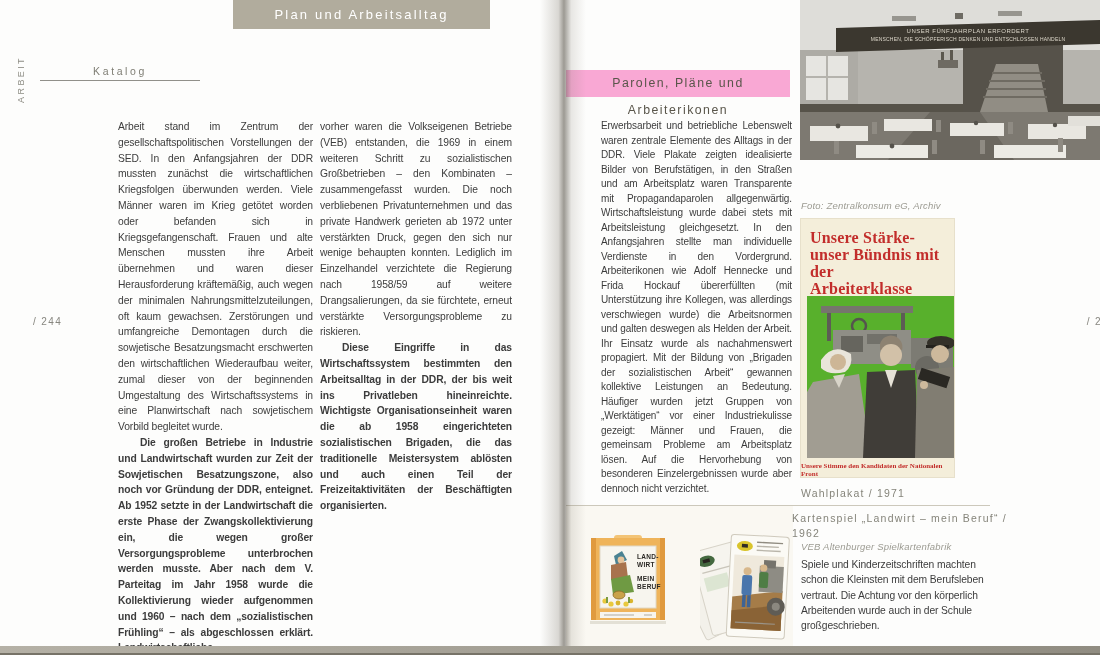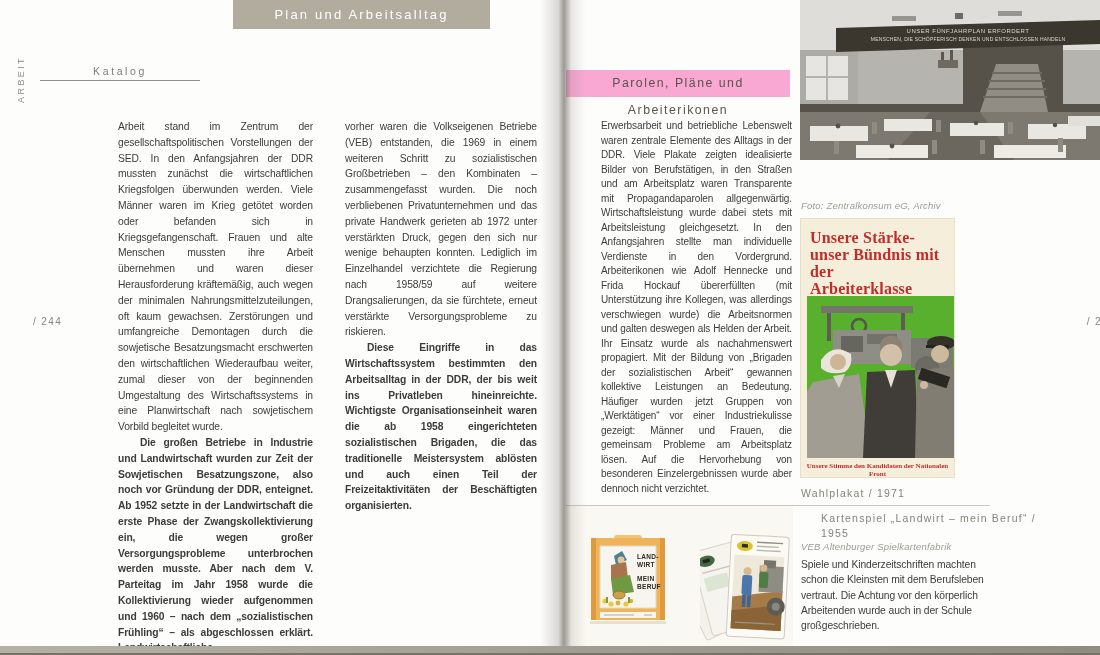--- a/index.html
+++ b/index.html
@@ -27,55 +27,55 @@
   .katalog{
     position:absolute;left:40px;top:65px;width:160px;text-align:center;
     font-size:10.5px;letter-spacing:2.6px;color:#7f7e74;
   }
   .katalog-rule{position:absolute;left:40px;top:80px;width:160px;height:1px;background:#91908a;}
   .pn{position:absolute;top:316px;font-size:10px;letter-spacing:1.4px;color:#87867f;margin-left:21px;}
   .pn-left{left:12px;}
   .pn-right{left:1043px;width:52px;text-align:right;}
   
   .colA{position:absolute;left:118px;top:119px;width:195px;}
-  .colB{position:absolute;left:320px;top:119px;width:192px;margin-left:25px;}
+  .colB{position:absolute;left:320px;top:119px;width:192px;}
   .colC{position:absolute;left:601px;top:119px;width:191px;}
   p.bodytext{
     margin:0;font-size:10.3px;line-height:15.8px;color:#3c3c3c;
     text-align:justify;letter-spacing:-0.1px;hyphens:auto;-webkit-hyphens:auto;
   }
   .colC p.bodytext{font-size:10px;line-height:14.5px;}
   p.indent{text-indent:22px;font-weight:bold;}
   
   .cap{font-size:10.5px;letter-spacing:1.2px;line-height:14.5px;color:#85847a;}
   .cap-line{display:block;white-space:nowrap;}
   .credit{font-style:italic;font-size:9.5px;letter-spacing:0.2px;color:#9c9b92;}
   .cap-konsum{position:absolute;left:801px;top:167px;}
   .credit-konsum{position:absolute;left:801px;top:200px;}
   .cap-wahlplakat{position:absolute;left:801px;top:486px;}
-  .cards-title{position:absolute;left:821px;top:511px;}
+  .cards-title{position:absolute;left:792px;top:511px;}
   .cards-credit{position:absolute;left:801px;top:541px;}
   .cards-body{
     position:absolute;left:801px;top:557px;width:196px;
     font-size:10.3px;line-height:15.3px;color:#3c3c3c;letter-spacing:-0.1px;
   }
   
   .konsum{position:absolute;left:800px;top:0;width:300px;height:160px;}
   .poster{
     position:absolute;left:800px;top:218px;width:155px;height:260px;
     background:#f4eeda;border:1px solid #e7e0cb;box-sizing:border-box;overflow:hidden;
   }
   .poster-headline{
     margin:10px 8px 0 9px;font-family:"Liberation Serif",serif;font-weight:bold;
     font-size:16px;line-height:17px;color:#c22d2b;letter-spacing:0.2px;
   }
   .poster-headline span{display:block;}
   .poster-photo{position:absolute;left:6px;top:77px;width:163px;height:162px;}
   .poster-slogan{
-    position:absolute;left:0;right:0;top:243px;text-align:center;
+    position:absolute;left:0;right:0;top:243px;
     font-family:"Liberation Serif",serif;font-weight:bold;font-size:7px;color:#c22d2b;
   }
   .rule-bottom{position:absolute;left:566px;top:505px;width:424px;height:1px;background:#ccc8bb;}
   .cards-bg{position:absolute;left:566px;top:506px;width:227px;height:140px;background:#faf8f2;}
   .card-box{position:absolute;left:22px;top:28px;width:80px;height:92px;}
   .card-fan{position:absolute;left:134px;top:14px;width:95px;height:125px;}
   
   .gutter{
     position:absolute;top:0;bottom:9px;left:540px;width:46px;pointer-events:none;
     background:linear-gradient(to right,
@@ -272,20 +272,20 @@
           <circle cx="60" cy="48" r="3.6" fill="#d8b88c"></circle>
           <rect x="56" y="52" width="9" height="16" rx="2" fill="#4f7d45"></rect>
           <rect x="34" y="103" width="40" height="1.2" fill="#9a9489"></rect>
         </g>
       </svg>
     </div>
   </div>
 
   <div class="cap cards-title">
     <span class="cap-line">Kartenspiel „Landwirt – mein Beruf“ /</span>
-    <span class="cap-line">1955</span>
+    <span class="cap-line">1962</span>
   </div>
   <div class="credit cards-credit">VEB Altenburger Spielkartenfabrik</div>
   <div class="cards-body">Spiele und Kinderzeitschriften machten schon die Kleinsten mit dem Berufsleben vertraut. Die Achtung vor den körperlich Arbeitenden wurde auch in der Schule großgeschrieben.</div>
 
   <div class="gutter"></div>
   <div class="bottom-edge"></div>
 </div>
 
 </body></html>

